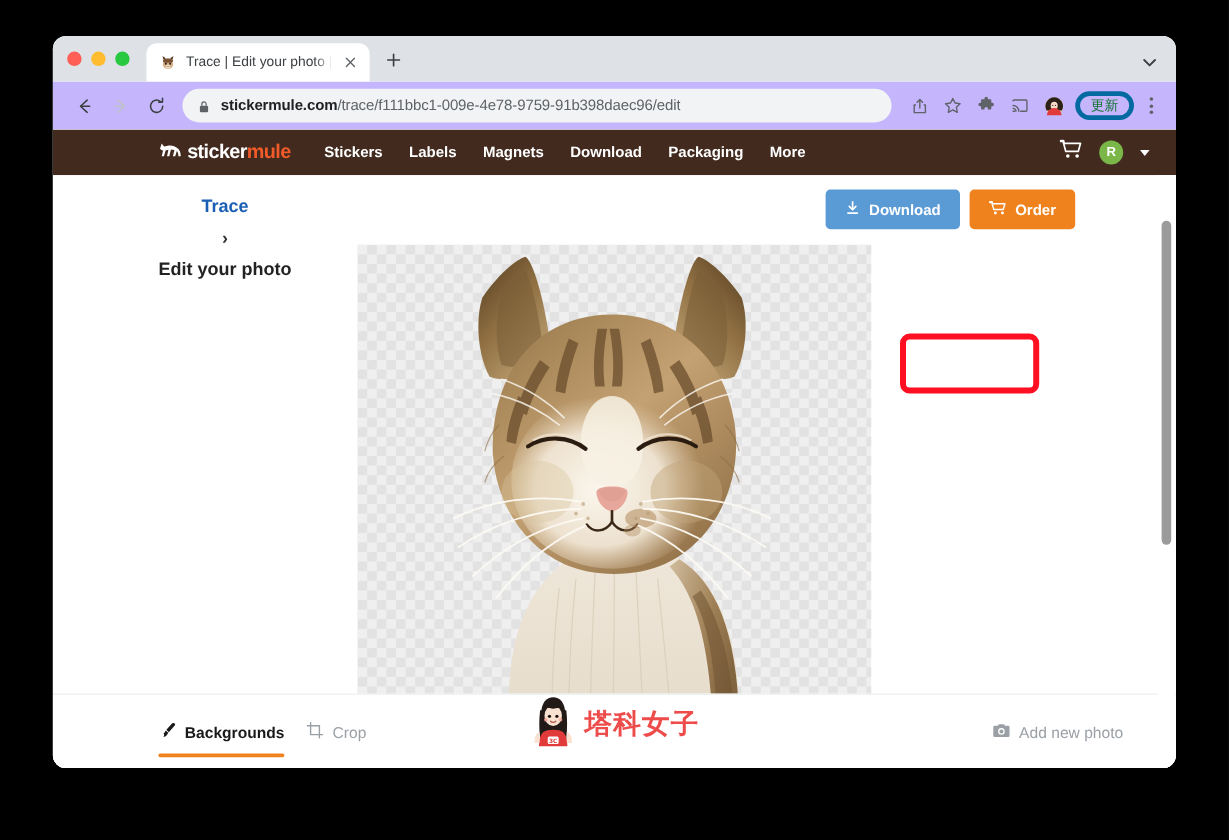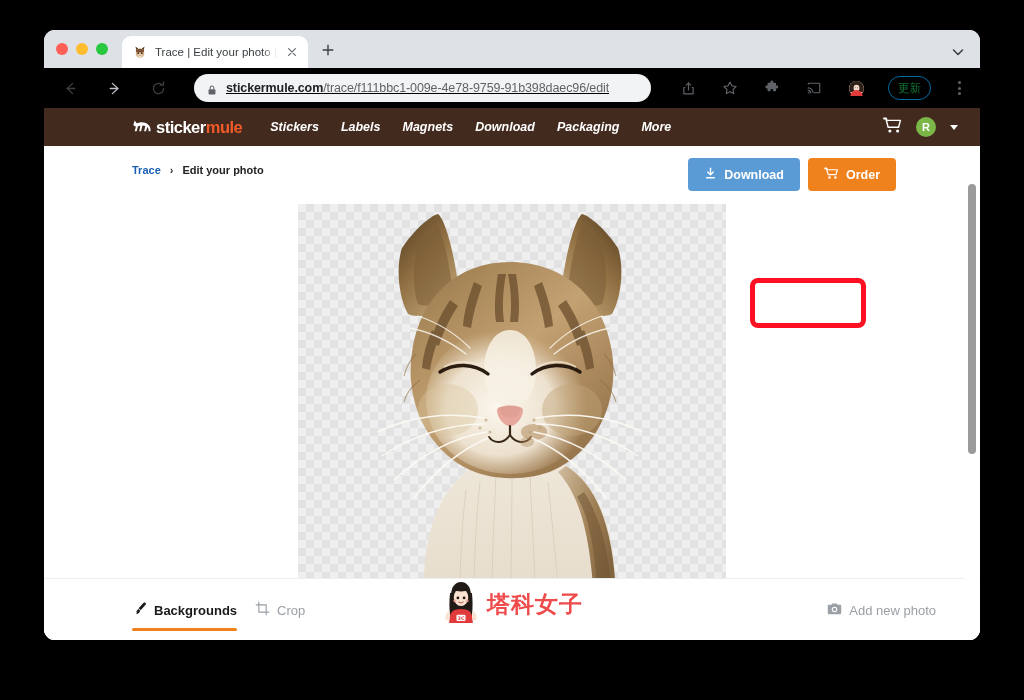--- a/index.html
+++ b/index.html
@@ -69,26 +69,25 @@
     color: #3c4043; border-radius: 50%;
   }
   .tabstrip-chevron {
     position: absolute; right: 14px; bottom: 8px;
     width: 16px; height: 16px; color: #3c4043;
   }
 
   
   #toolbar {
     height: 40px;
-    background: #000000;
+    background: #c4b5fd;
     display: flex;
     align-items: center;
     padding: 0 10px 0 12px;
-    gap: 16px;
-    text-decoration: underline;
+    gap: 2px;
   }
   .nav-btn {
     width: 28px; height: 28px;
     display: flex; align-items: center; justify-content: center;
     border-radius: 50%;
     color: #3c4043; flex: none;
   }
   .nav-btn.disabled { color: #bdc1c6; }
   #omnibox {
     flex: 1;
@@ -108,21 +107,21 @@
     overflow: hidden; letter-spacing: -0.1px;
   }
   #omnibox .url b { color: #202124; font-weight: 600; }
   .tb-icon {
     width: 26px; height: 26px; flex: none;
     display: flex; align-items: center; justify-content: center;
     color: #5f6368;
   }
   #update-pill {
     height: 24px;
-    border: 1px solid #0369a1;
+    border: 4px solid #0369a1;
     border-radius: 12px;
     color: #137333;
     font-size: 11.5px;
     display: flex; align-items: center;
     padding: 0 9px;
     margin-left: 3px;
     white-space: nowrap;
   }
   #menu-dots {
     width: 22px; height: 26px; flex: none;
@@ -148,21 +147,21 @@
     align-items: center;
     padding: 0 22px 0 88px;
     gap: 0;
   }
   #brand { display: flex; align-items: center; gap: 4px; margin-right: 28px; }
   #brand .logo-text {
     font-size: 16.5px; font-weight: 700; letter-spacing: -0.5px;
     color: #fff;
   }
   #brand .logo-text em { color: #f15a29; font-style: normal; }
-  #site-nav { display: flex; align-items: center; gap: 22px; font-style: italic; }
+  #site-nav { display: flex; align-items: center; gap: 22px; }
   #site-nav a {
     color: #fff; font-size: 12.5px; font-weight: 700;
     text-decoration: none; white-space: nowrap;
   }
   #header-right { margin-left: auto; display: flex; align-items: center; gap: 14px; }
   #avatar {
     width: 20px; height: 20px; border-radius: 50%;
     background: #7ab648; color: #fff;
     font-size: 11px; font-weight: 700;
     display: flex; align-items: center; justify-content: center;
@@ -173,21 +172,21 @@
     border-right: 4px solid transparent;
     border-top: 5px solid #fff;
   }
 
   
   #content { position: relative; height: 494px; background: #fff; }
 
   #breadcrumb {
     position: absolute; left: 88px; top: 18px;
     display: flex; align-items: center; gap: 9px;
-    font-size: 11px; font-weight: 700;
+    font-size: 15px; font-weight: 700; flex-direction: column;
   }
   #breadcrumb .crumb-link { color: #1a5fb4; text-decoration: none; }
   #breadcrumb .crumb-sep { color: #333; font-weight: 700; }
   #breadcrumb .crumb-current { color: #222; }
 
   #action-buttons {
     position: absolute; right: 84px; top: 12px;
     display: flex; align-items: flex-start; gap: 8px;
   }
   .btn {

